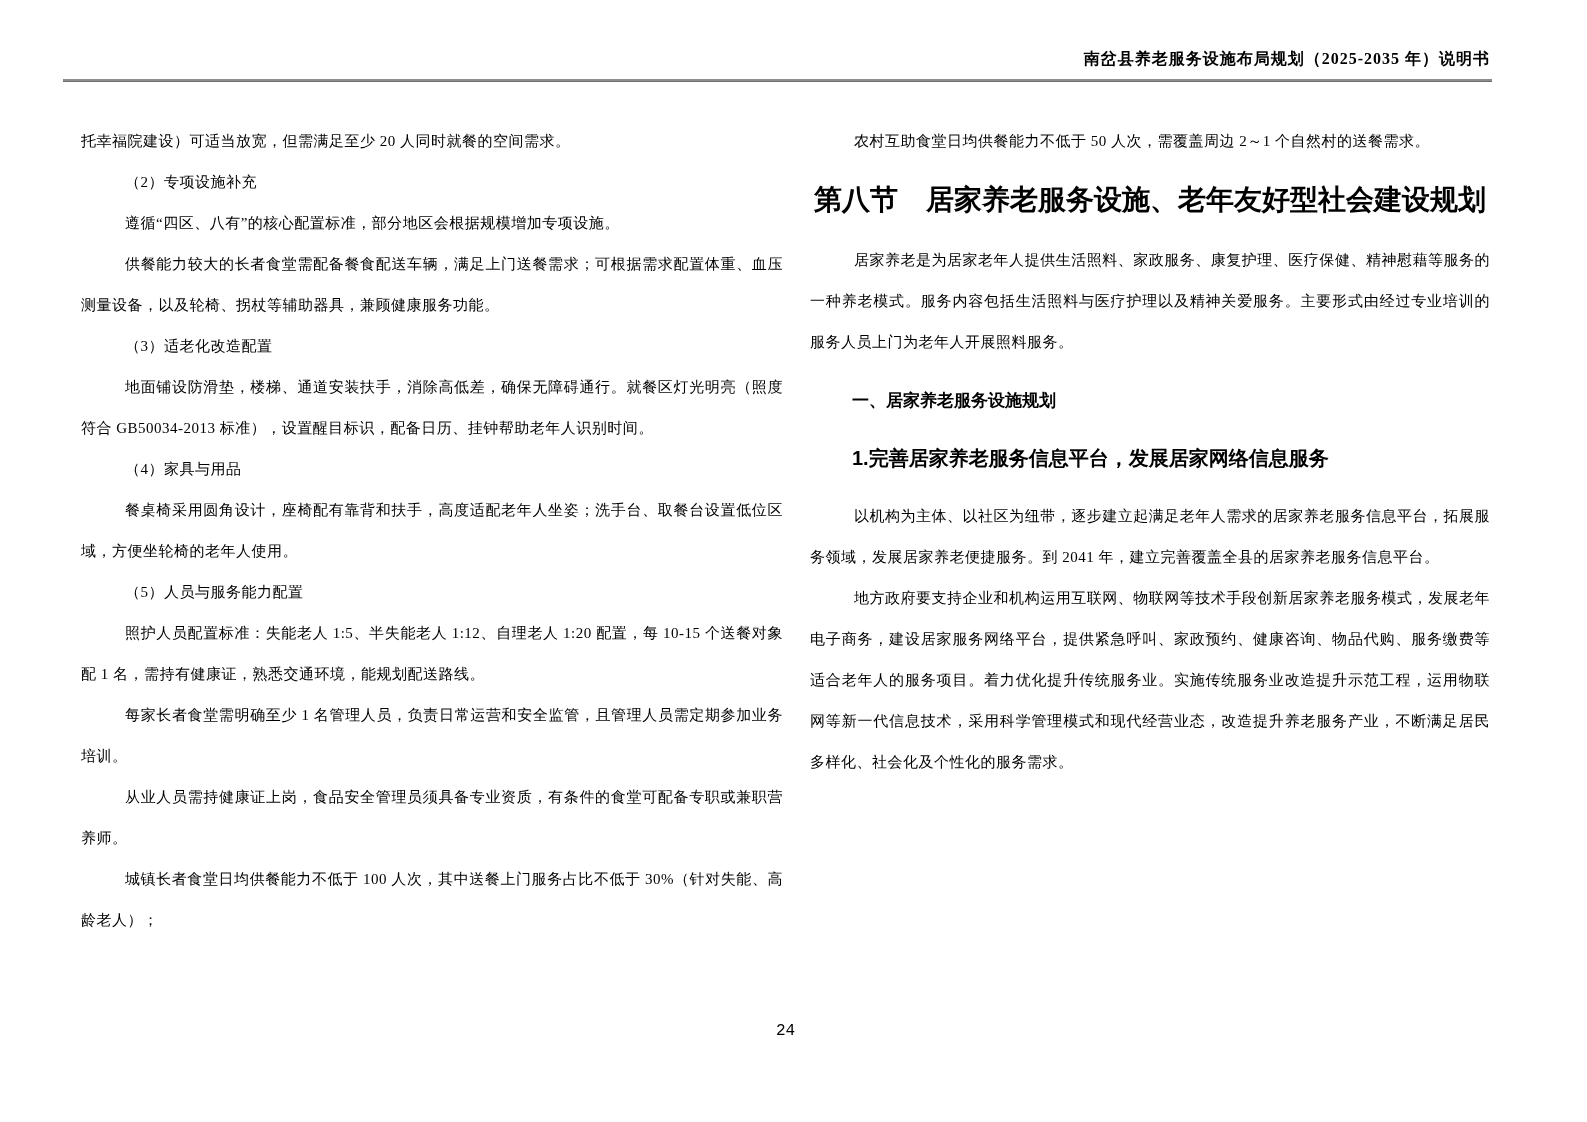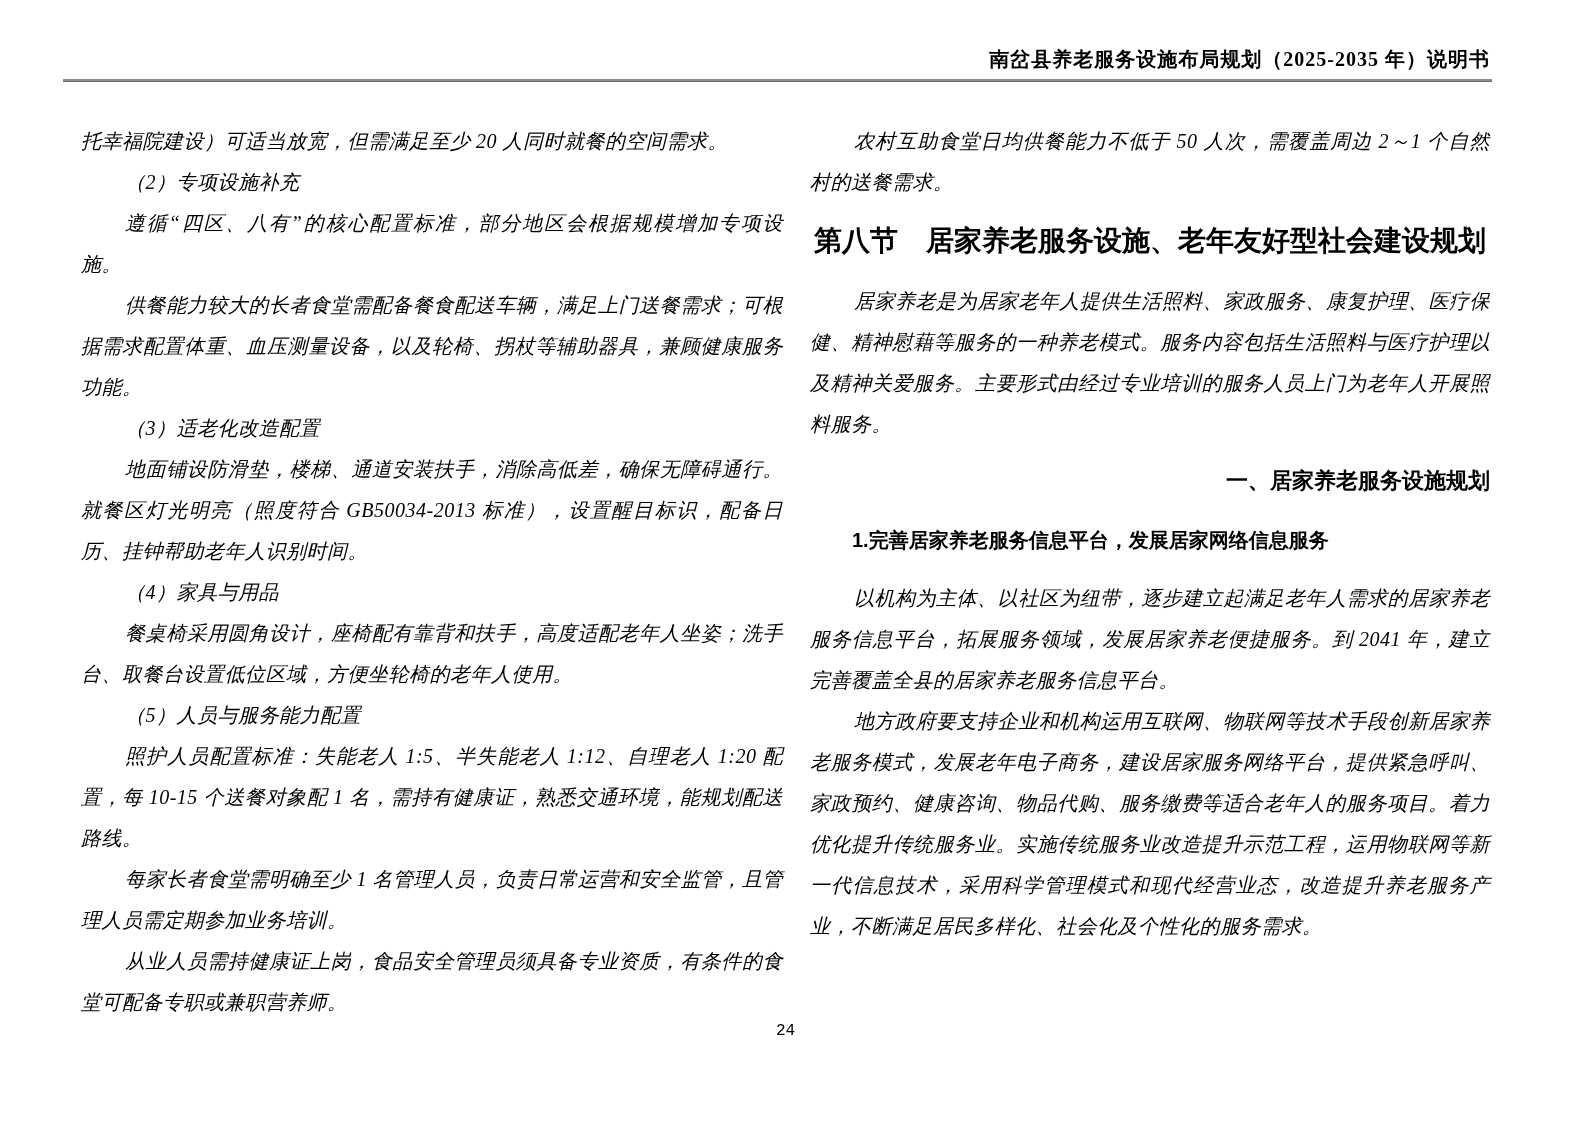--- a/index.html
+++ b/index.html
@@ -16,21 +16,21 @@
     font-family: "Liberation Serif", "DejaVu Serif", serif;
     overflow: hidden;
   }
   
   .header-title {
     position: absolute;
     top: 44px;
     left: 63px;
     width: 1427px;
     text-align: right;
-    font-size: 20px;
+    font-size: 16px;
     font-weight: bold;
     letter-spacing: 1px;
     line-height: 30px;
     white-space: nowrap;
   }
   .header-rule {
     position: absolute;
     top: 79px;
     left: 63px;
     width: 1429px;
@@ -44,45 +44,43 @@
     position: absolute;
     top: 121px;
     left: 81px;
     width: 1409px;
     display: flex;
   }
   .col-left  { width: 702px; margin-right: 27px; }
   .col-right { width: 680px; }
   .para {
     margin: 0;
-    font-size: 20px;
+    font-size: 15px;
     line-height: 41px;
     text-align: justify;
     text-indent: 44px;
     letter-spacing: 0.5px;
-    font-style: italic;
   }
   .para.no-indent { text-indent: 0; }
   .section-heading {
     margin: 15px 0 17px 0;
     font-size: 28px;
     line-height: 46px;
     font-weight: bold;
     text-align: center;
     text-indent: 0;
     font-family: "Liberation Sans", "DejaVu Sans", sans-serif;
   }
   .subhead-1 {
     margin: 16px 0 16px 0;
-    font-size: 22px;
+    font-size: 17px;
     line-height: 43px;
     font-weight: bold;
     text-indent: 42px;
-    font-family: Liberation Mono, monospace;
-    text-align: right;
+    font-family: Liberation Serif, serif;
   }
   .subhead-2 {
     margin: 0 0 17px 0;
     font-size: 20px;
     line-height: 41px;
     font-weight: bold;
     text-indent: 42px;
     font-family: Liberation Sans, sans-serif;
   }
   
@@ -113,20 +111,21 @@
       <p class="para">遵循“四区、八有”的核心配置标准，部分地区会根据规模增加专项设施。</p>
       <p class="para">供餐能力较大的长者食堂需配备餐食配送车辆，满足上门送餐需求；可根据需求配置体重、血压测量设备，以及轮椅、拐杖等辅助器具，兼顾健康服务功能。</p>
       <p class="para">（3）适老化改造配置</p>
       <p class="para">地面铺设防滑垫，楼梯、通道安装扶手，消除高低差，确保无障碍通行。就餐区灯光明亮（照度符合 GB50034-2013 标准），设置醒目标识，配备日历、挂钟帮助老年人识别时间。</p>
       <p class="para">（4）家具与用品</p>
       <p class="para">餐桌椅采用圆角设计，座椅配有靠背和扶手，高度适配老年人坐姿；洗手台、取餐台设置低位区域，方便坐轮椅的老年人使用。</p>
       <p class="para">（5）人员与服务能力配置</p>
       <p class="para">照护人员配置标准：失能老人 1:5、半失能老人 1:12、自理老人 1:20 配置，每 10-15 个送餐对象配 1 名，需持有健康证，熟悉交通环境，能规划配送路线。</p>
       <p class="para">每家长者食堂需明确至少 1 名管理人员，负责日常运营和安全监管，且管理人员需定期参加业务培训。</p>
       <p class="para">从业人员需持健康证上岗，食品安全管理员须具备专业资质，有条件的食堂可配备专职或兼职营养师。</p>
+      <p class="para">城镇长者食堂日均供餐能力不低于 100 人次，其中送餐上门服务占比不低于 30%（针对失能、高龄老人）；</p>
     </div>
 
     <div class="col-right">
       <p class="para">农村互助食堂日均供餐能力不低于 50 人次，需覆盖周边 2～1 个自然村的送餐需求。</p>
       <h2 class="section-heading">第八节　居家养老服务设施、老年友好型社会建设规划</h2>
       <p class="para">居家养老是为居家老年人提供生活照料、家政服务、康复护理、医疗保健、精神慰藉等服务的一种养老模式。服务内容包括生活照料与医疗护理以及精神关爱服务。主要形式由经过专业培训的服务人员上门为老年人开展照料服务。</p>
       <h3 class="subhead-1">一、居家养老服务设施规划</h3>
       <h4 class="subhead-2">1.完善居家养老服务信息平台，发展居家网络信息服务</h4>
       <p class="para">以机构为主体、以社区为纽带，逐步建立起满足老年人需求的居家养老服务信息平台，拓展服务领域，发展居家养老便捷服务。到 2041 年，建立完善覆盖全县的居家养老服务信息平台。</p>
       <p class="para">地方政府要支持企业和机构运用互联网、物联网等技术手段创新居家养老服务模式，发展老年电子商务，建设居家服务网络平台，提供紧急呼叫、家政预约、健康咨询、物品代购、服务缴费等适合老年人的服务项目。着力优化提升传统服务业。实施传统服务业改造提升示范工程，运用物联网等新一代信息技术，采用科学管理模式和现代经营业态，改造提升养老服务产业，不断满足居民多样化、社会化及个性化的服务需求。</p>

